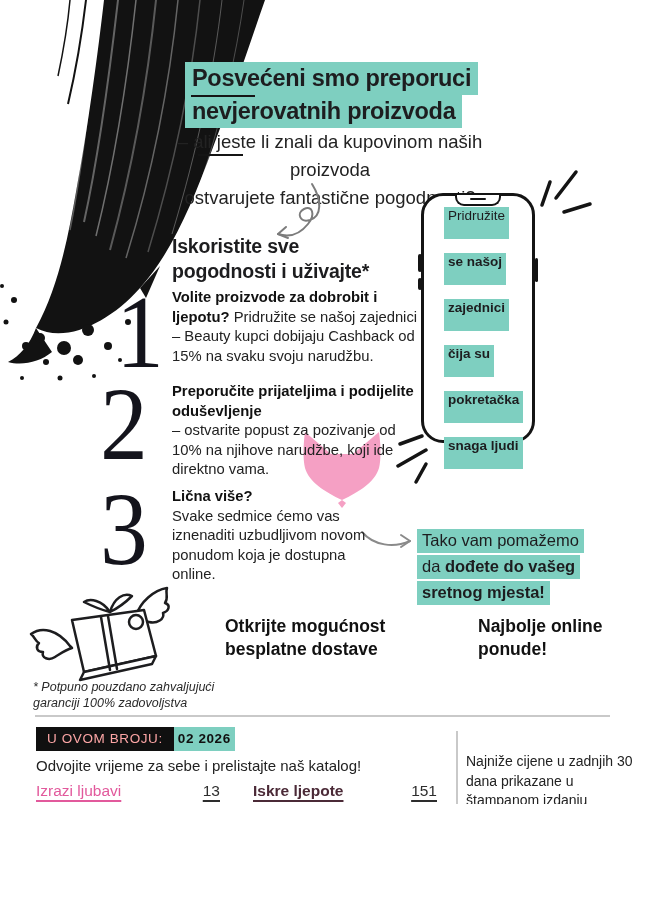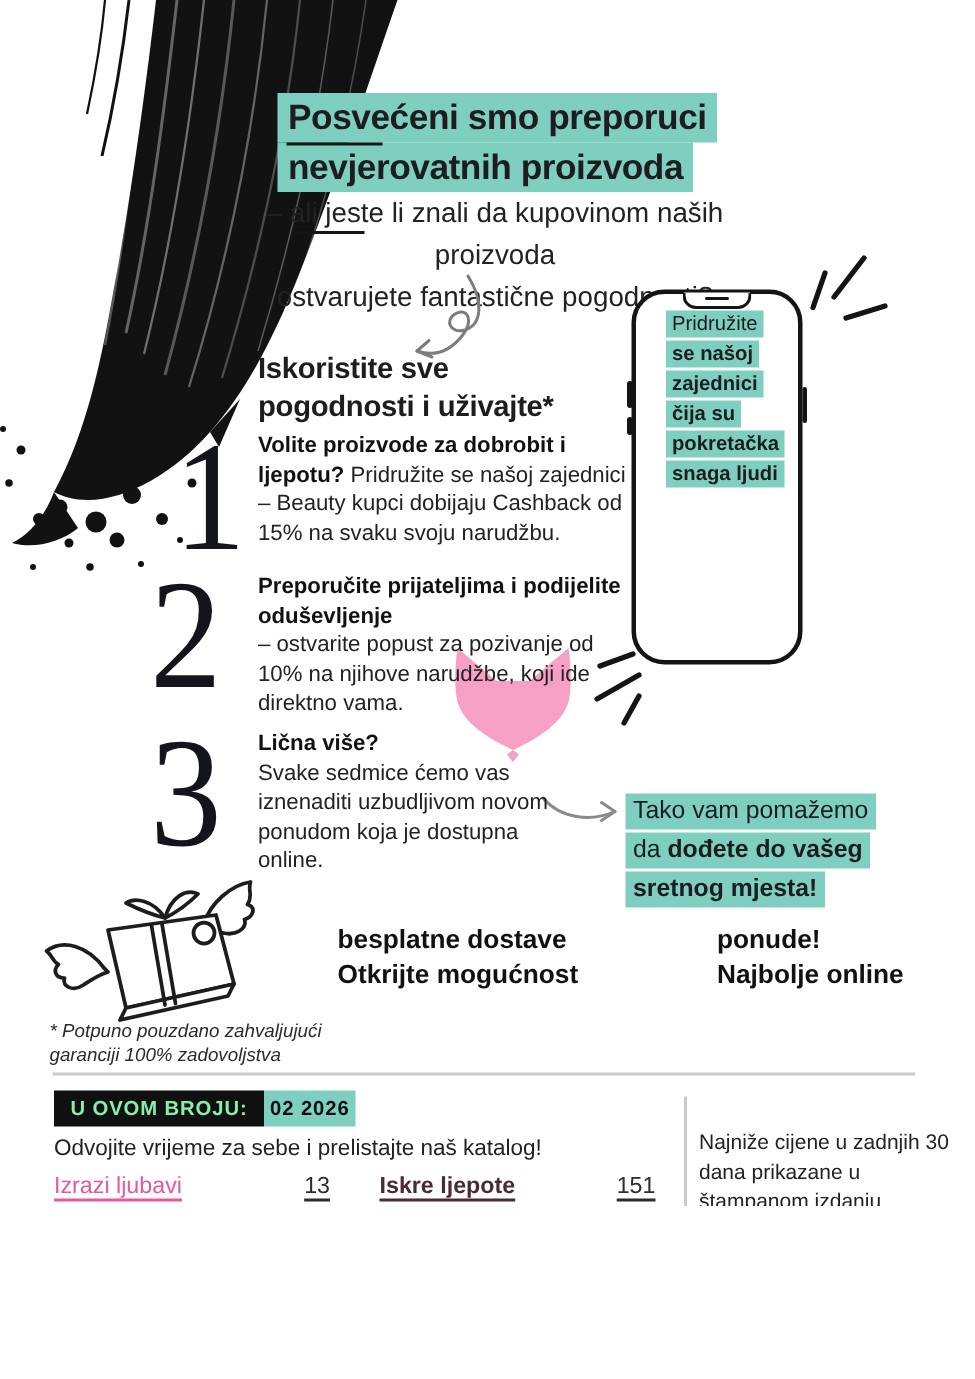--- a/index.html
+++ b/index.html
@@ -24,37 +24,37 @@
   .item b { color:#111; }
   .item .ttl { display:block; font-weight:bold; color:#111; }
 
   
   .phone { left:421px; top:193px; width:114px; height:250px; border:3px solid #141414; border-radius:22px; background:#fff; }
   .phone-notch { position:absolute; left:50%; top:-1px; transform:translateX(-50%); width:46px; height:11px;
     border:2.5px solid #141414; border-top:none; border-radius:0 0 9px 9px; background:#fff; }
   .phone-dash { position:absolute; left:50%; top:2.5px; transform:translateX(-50%); width:16px; height:2.5px; background:#141414; border-radius:2px; }
   .side-btn { position:absolute; width:3.5px; background:#141414; border-radius:2px; }
   .phone-lines { position:absolute; left:20px; top:11px; }
-  .phone-lines .hl { display:table; font-size:13.5px; line-height:15px; margin-bottom:2px; padding:1px 4px 2px; }
+  .phone-lines .hl { display:table; font-size:13.5px; line-height:15px; margin-bottom:14px; padding:1px 4px 16px; }
   .phone-lines .hl.b { font-weight:bold; }
 
   
   .happy { left:417px; top:529px; font-size:16.5px; line-height:19px; }
   .happy .hl { display:table; margin-bottom:2px; padding:2px 5px 3px; }
 
   
   .promo { font-size:17.5px; font-weight:bold; line-height:23px; color:#111; }
   .footnote { left:33px; top:680px; font-size:12.5px; font-style:italic; line-height:15.5px; color:#2a2a2a; }
 
   .hrule { left:35px; top:715px; width:575px; height:1.5px; background:#c9c9c9; }
   .vrule { left:456px; top:731px; width:1.5px; height:166px; background:#c9c9c9; }
 
   
   .issue-row { left:36px; top:727px; display:flex; }
-  .badge-black { background:#101010; color:#86efac; font-weight:bold; font-size:13.5px; letter-spacing:.6px; padding:4px 11px 5px; }
+  .badge-black { background:#101010; color:#fca5a5; font-weight:normal; font-size:13.5px; letter-spacing:.6px; padding:4px 11px 5px; }
   .badge-teal { background:#7ecfc0; color:#101010; font-weight:bold; font-size:13.5px; letter-spacing:.6px; padding:4px 4px 5px; }
   .issue-intro { left:36px; top:757px; font-size:15px; color:#222; }
 
   
   .toc-col { width:184px; }
   .toc-row { display:flex; justify-content:space-between; align-items:baseline; height:28px; font-size:15.5px; cursor:pointer; }
   .toc-row .lbl { text-decoration:underline; text-underline-offset:4px; text-decoration-thickness:1.5px; }
   .toc-row.bold .lbl { font-weight:bold; }
   .toc-row .pg { color:#2d2d2d; text-decoration:underline; text-underline-offset:4px; text-decoration-thickness:1.5px; }
   .legal { left:466px; top:752px; width:176px; font-size:14px; line-height:19.5px; color:#222; }
@@ -211,26 +211,26 @@
         <path d="M77,33 L86,86" fill="none"></path>
         <path d="M84,32 L93,85" fill="none"></path>
         <path d="M86,28 C78,16 66,14 60,18 C68,22 78,26 86,28 Z"></path>
         <path d="M86,28 C90,14 100,8 108,12 C102,18 94,24 86,28 Z"></path>
         <circle cx="112" cy="38" r="7"></circle>
       </g>
     </svg>
   </div>
 
   <div class="abs promo" style="left:225px;top:615px;">
+    <div>Otkrijte mogućnost</div>
     <div>besplatne dostave</div>
-    <div>Otkrijte mogućnost</div>
   </div>
   <div class="abs promo" style="left:478px;top:615px;">
+    <div>Najbolje online</div>
     <div>ponude!</div>
-    <div>Najbolje online</div>
   </div>
 
   <div class="abs footnote">
     <div>* Potpuno pouzdano zahvaljujući</div>
     <div>garanciji 100% zadovoljstva</div>
   </div>
 
   <div class="abs hrule"></div>
 
   <div class="abs issue-row">

